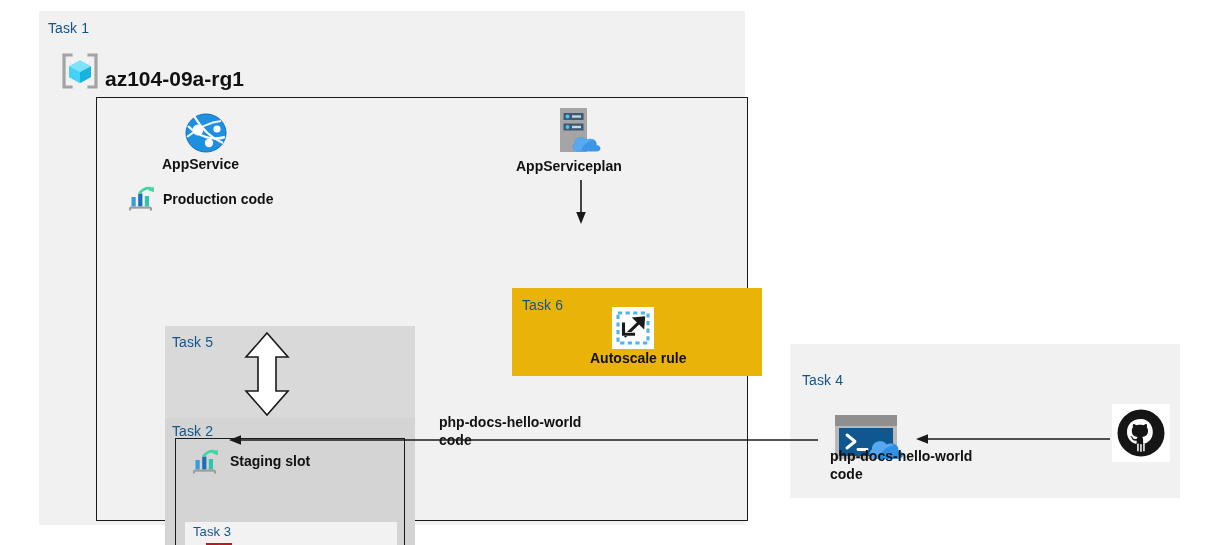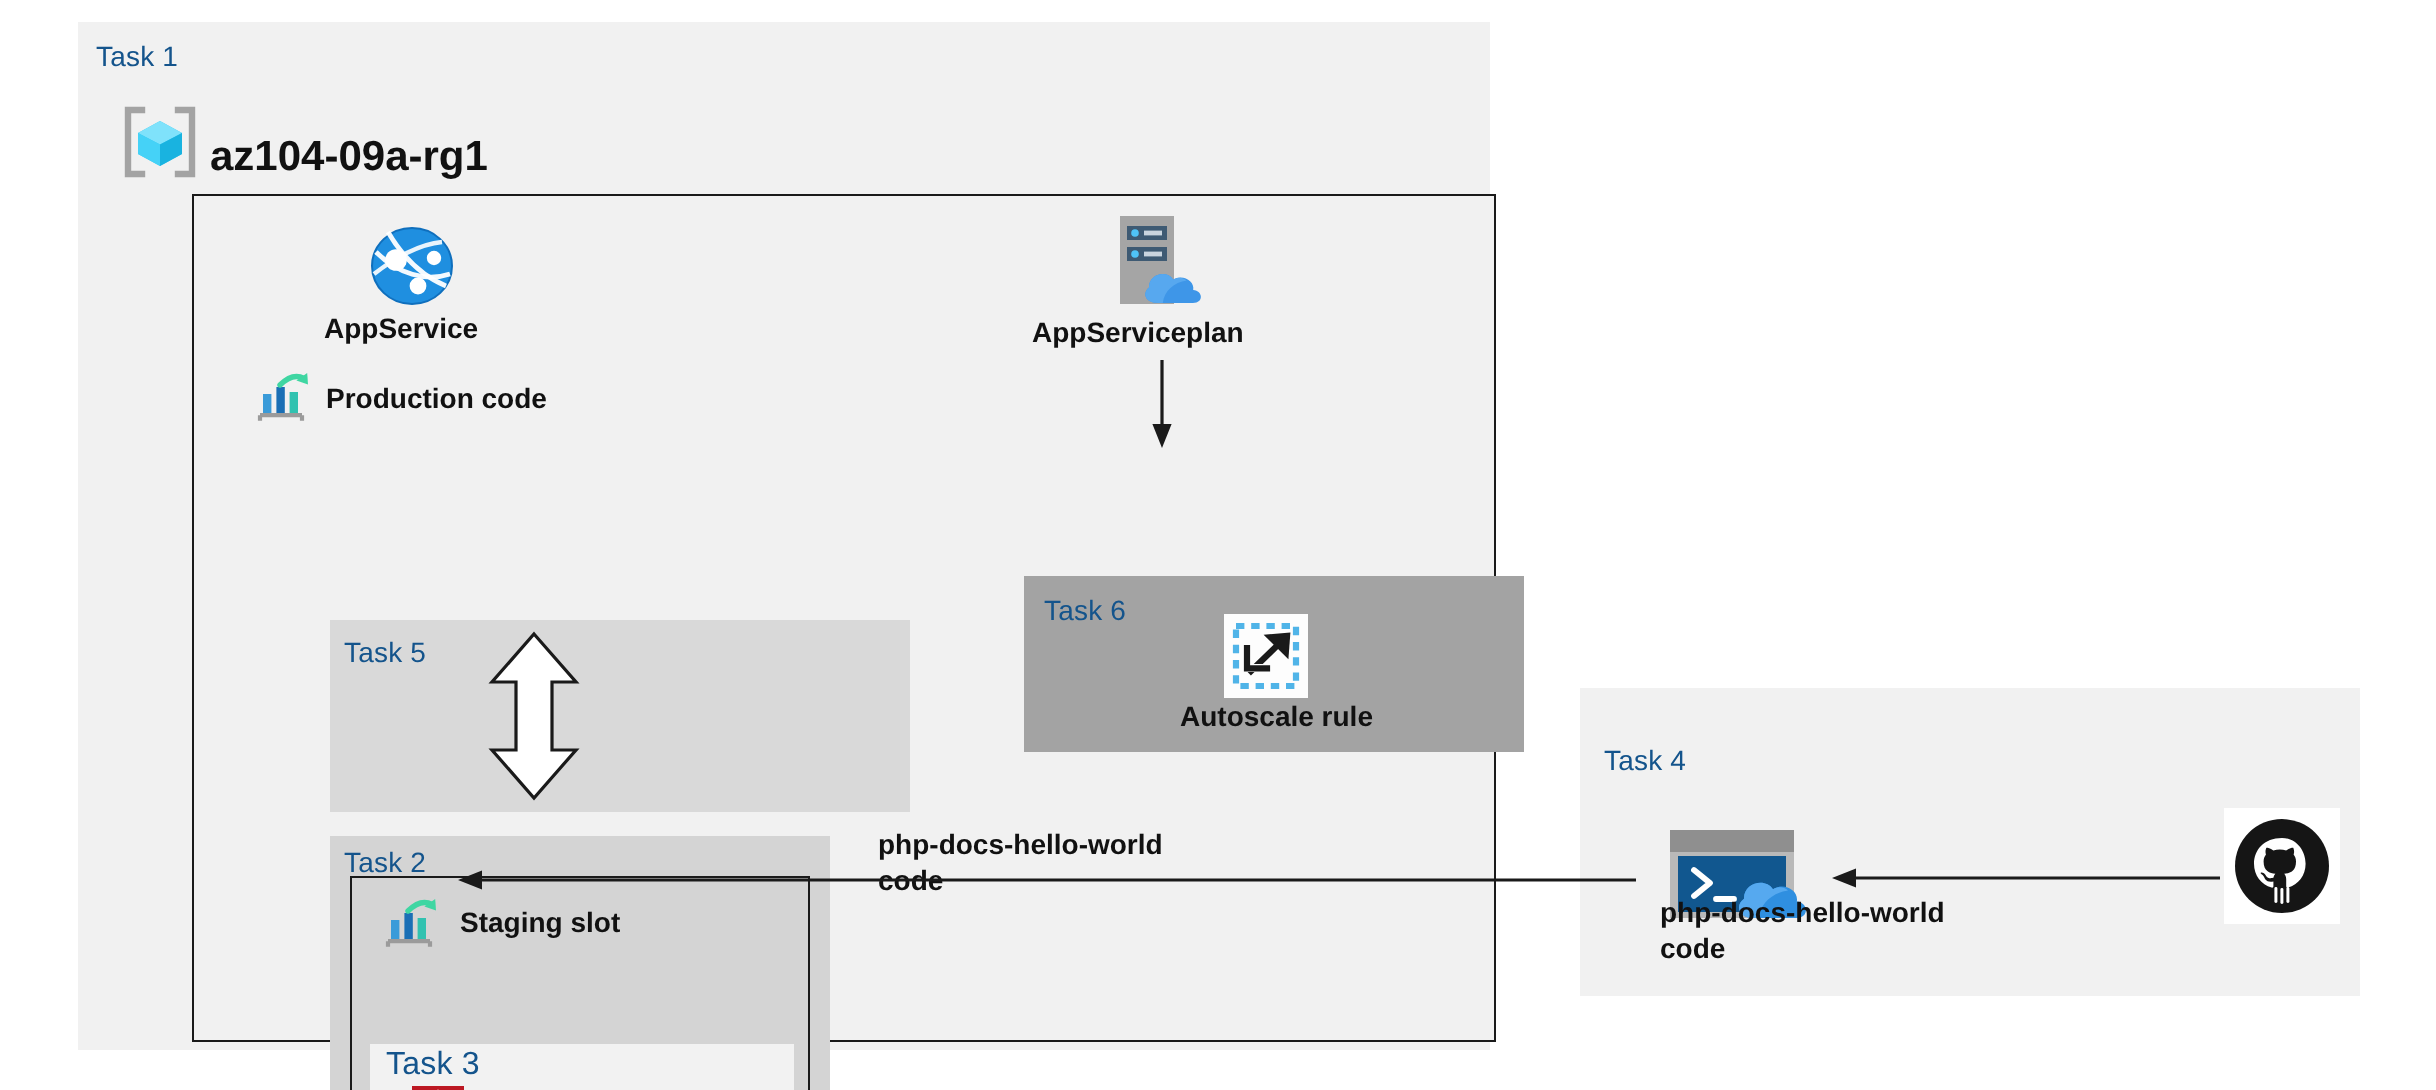--- a/index.html
+++ b/index.html
@@ -37,24 +37,23 @@
   .inner-white-box {
     position: absolute;
     left: 57px; top: 86px;
     width: 652px; height: 424px;
     background: #f1f1f1;
     border: 1.5px solid #1a1a1a;
     box-sizing: border-box;
   }
   .panel-task5 {
     position: absolute;
-    left: 68px; top: 212px;
+    left: 68px; top: 228px;
     width: 250px; height: 96px;
     background: #d9d9d9;
-    padding-left: 40px;
   }
   .panel-task2 {
     position: absolute;
     left: 68px; top: 320px;
     width: 250px; height: 170px;
     background: #d4d4d4;
   }
   .task2-inner {
     position: absolute;
     left: 10px; top: 20px;
@@ -66,21 +65,21 @@
   .panel-task3 {
     position: absolute;
     left: 9px; top: 83px;
     width: 212px; height: 49px;
     background: #f2f2f2;
   }
   .panel-task6 {
     position: absolute;
     left: 415px; top: 190px;
     width: 250px; height: 88px;
-    background: #a3a3a3;
+    background: #eab308;
   }
 
   
   .task-label {
     position: absolute;
     color: #14548c;
     font-size: 14px;
     font-weight: normal;
     letter-spacing: 0.1px;
     white-space: nowrap;
@@ -179,21 +178,21 @@
             <rect x="16.8" y="11" width="4.2" height="10.5" fill="#31c2b0"></rect>
             <path d="M2 22.6 L23 22.6" stroke="#9b9b9b" stroke-width="2.1"></path>
             <path d="M2 22.6 L2 25.4 M23 22.6 L23 25.4" stroke="#9b9b9b" stroke-width="2.1"></path>
             <path d="M12 7.5 C17 2.5, 21 2.6, 24 4.2" stroke="#3fd6a2" stroke-width="2.7" fill="none" stroke-linecap="round"></path>
             <polygon points="25.6,1.5 26,7.2 20.2,5.3" fill="#3fd6a2"></polygon>
           </svg>
 
           <div class="node-text" style="left:54px; top:14px;">Staging slot</div>
 
           <div class="panel-task3">
-            <div class="task-label" style="left:8px; top:2px; font-size:16px;">Task 3</div>
+            <div class="task-label" style="left:8px; top:2px; font-size:13px;">Task 3</div>
 
             <svg class="icon" style="left:21px; top:21px;" width="26" height="26" viewBox="0 0 26 26">
               <rect x="0" y="0" width="26" height="26" fill="#bc1823"></rect>
               <g transform="translate(13,13) rotate(45)">
                 <rect x="-8" y="-8" width="16" height="16" fill="#ffffff"></rect>
               </g>
               <g fill="#bc1823">
                 <circle cx="10.2" cy="16.4" r="1.9"></circle>
                 <circle cx="16.2" cy="10.4" r="1.9"></circle>
                 <circle cx="13.3" cy="13.3" r="1.7"></circle>

